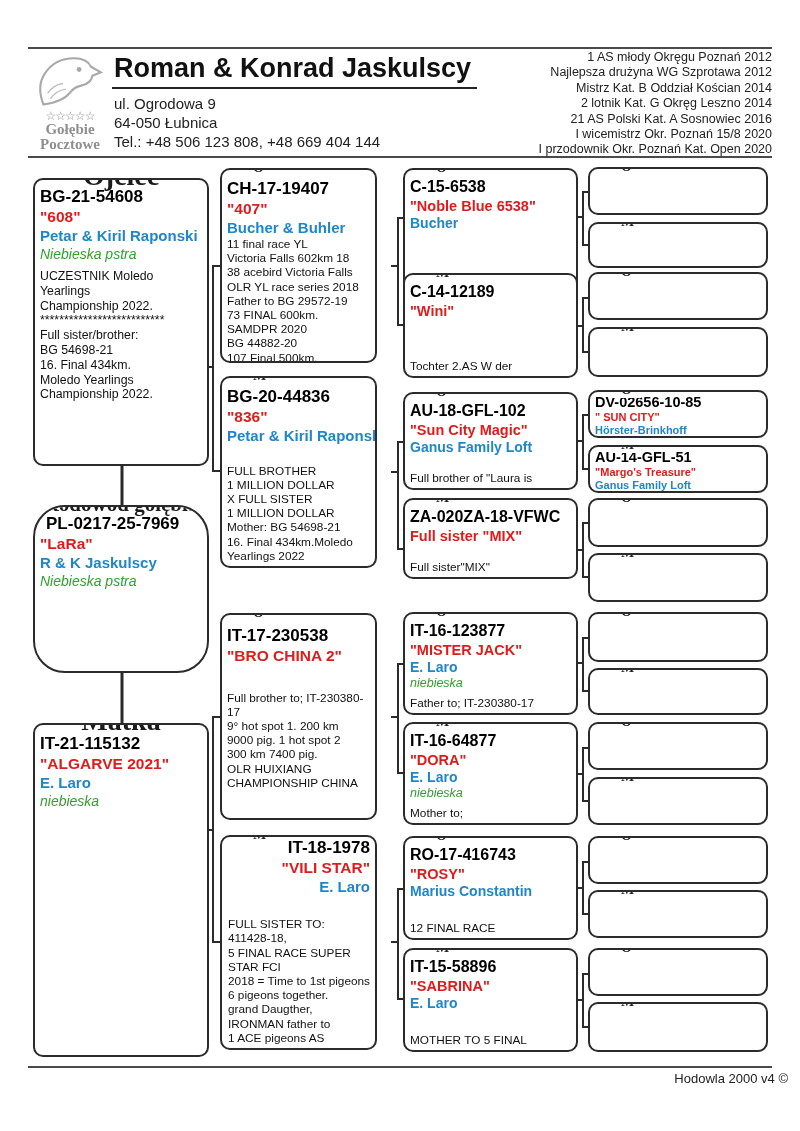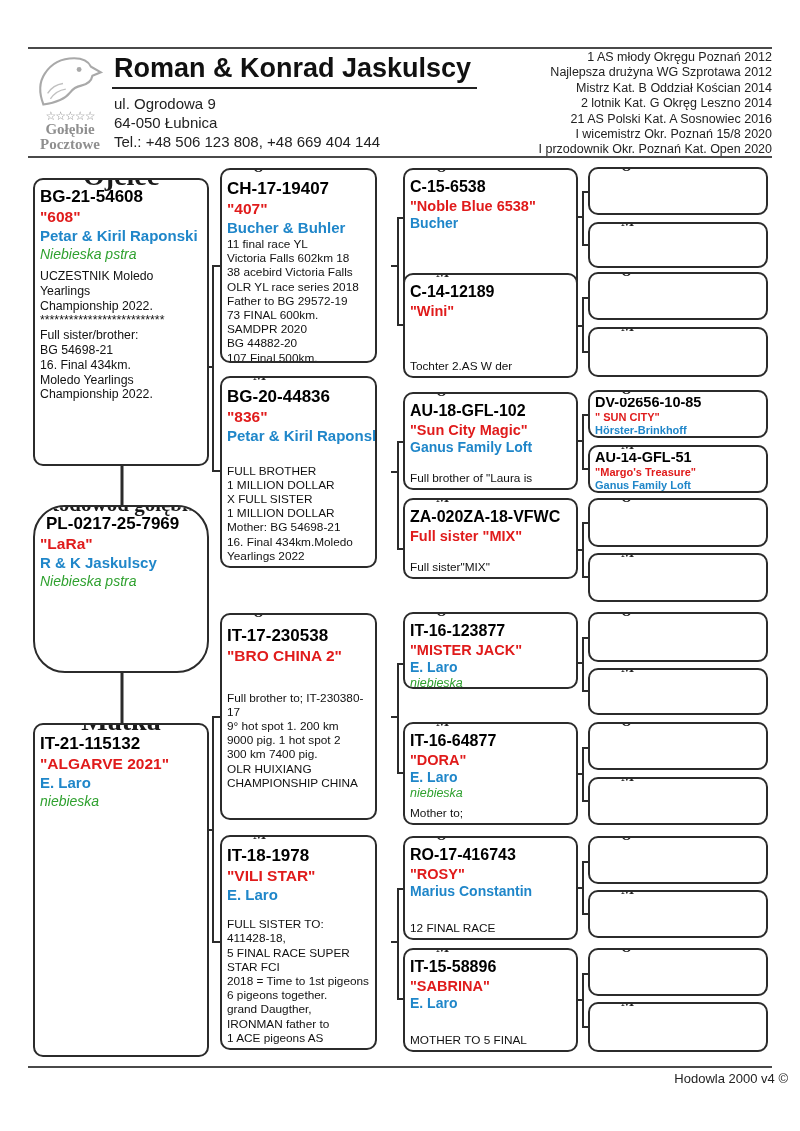--- a/index.html
+++ b/index.html
@@ -165,21 +165,21 @@
     <div class="ring">IT-17-230538</div>
     <div class="name">"BRO CHINA 2"</div>
     <div class="note">Full brother to; IT-230380-17
 9° hot spot 1. 200 km
 9000 pig. 1 hot spot 2
 300 km  7400 pig.
 OLR HUIXIANG
 CHAMPIONSHIP CHINA</div>
   </div>
 
-  <div class="pbox c2" style="top:835px;height:215px;padding-top:8px;">
+  <div class="pbox c2" style="top:835px;height:215px;padding-top:0;align-items:flex-end;">
     <span class="om">M</span>
     <div class="ring">IT-18-1978</div>
     <div class="name">"VILI STAR"</div>
     <div class="fanc">E. Laro</div>
     <div class="note">FULL SISTER TO:
 411428-18,
 5 FINAL RACE SUPER
 STAR FCI
 2018 = Time to 1st pigeons
 6 pigeons together.
@@ -211,21 +211,21 @@
     <div class="note">Full brother of "Laura is</div>
   </div>
 
   <div class="pbox c3 g3" style="top:498px;height:81px;padding-top:7px;">
     <span class="om">M</span>
     <div class="ring">ZA-020ZA-18-VFWC</div>
     <div class="name">Full sister "MIX"</div>
     <div class="note">Full sister"MIX"</div>
   </div>
 
-  <div class="pbox c3 g3" style="top:612px;height:77px;padding-top:7px;">
+  <div class="pbox c3 g3" style="top:612px;height:103px;padding-top:7px;">
     <span class="om">O</span>
     <div class="ring">IT-16-123877</div>
     <div class="name">"MISTER JACK"</div>
     <div class="fanc">E. Laro</div>
     <div class="colr">niebieska</div>
     <div class="note">Father to; IT-230380-17</div>
   </div>
 
   <div class="pbox c3 g3" style="top:722px;height:103px;padding-top:7px;">
     <span class="om">M</span>

